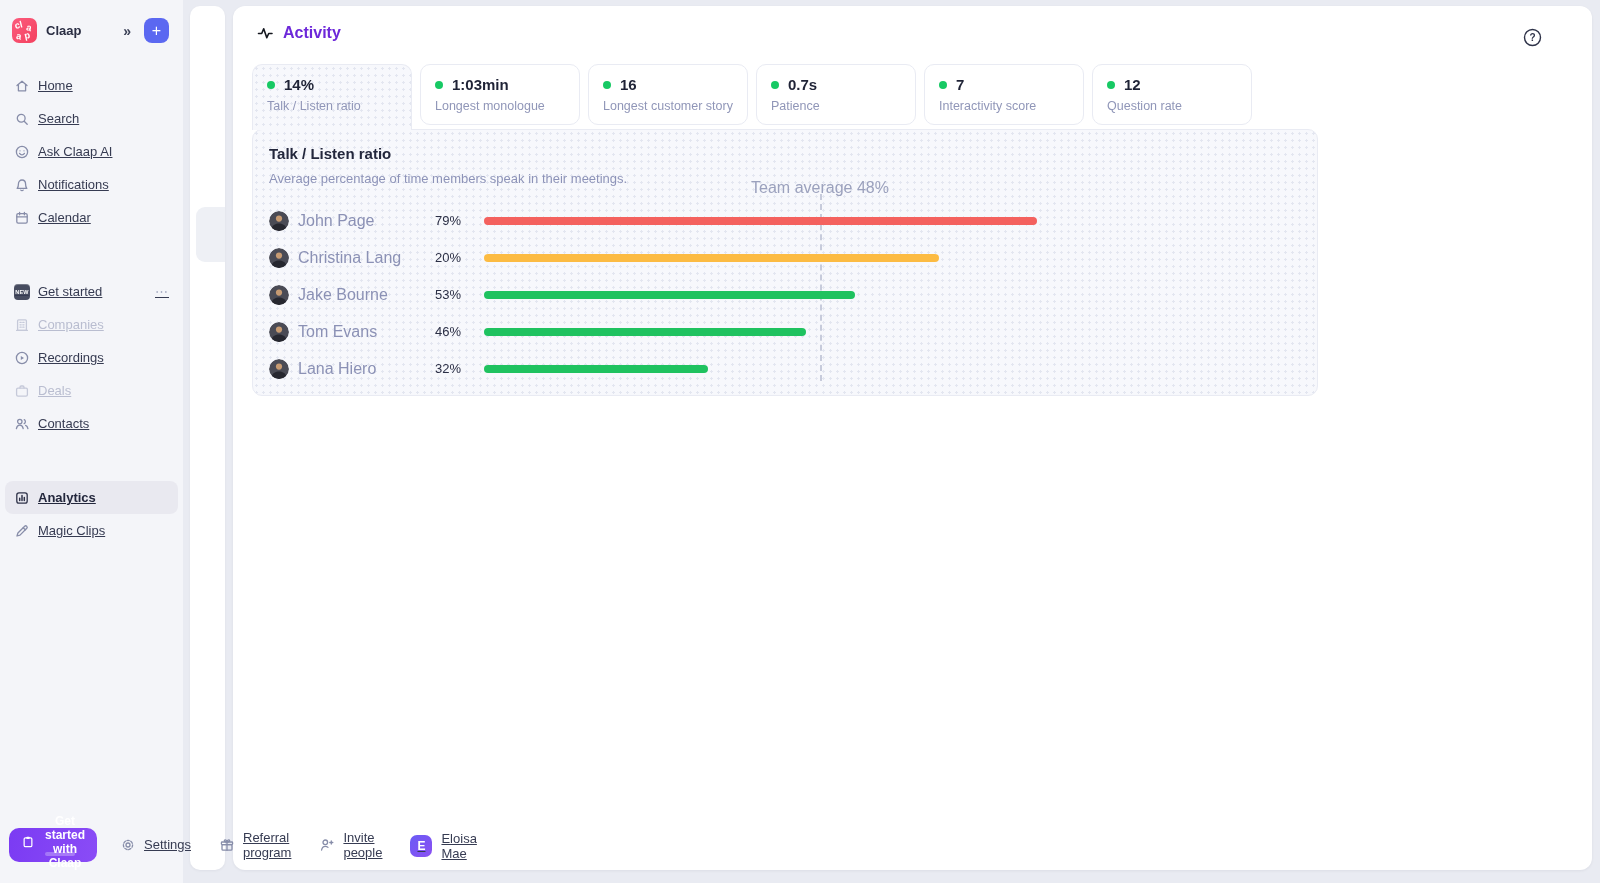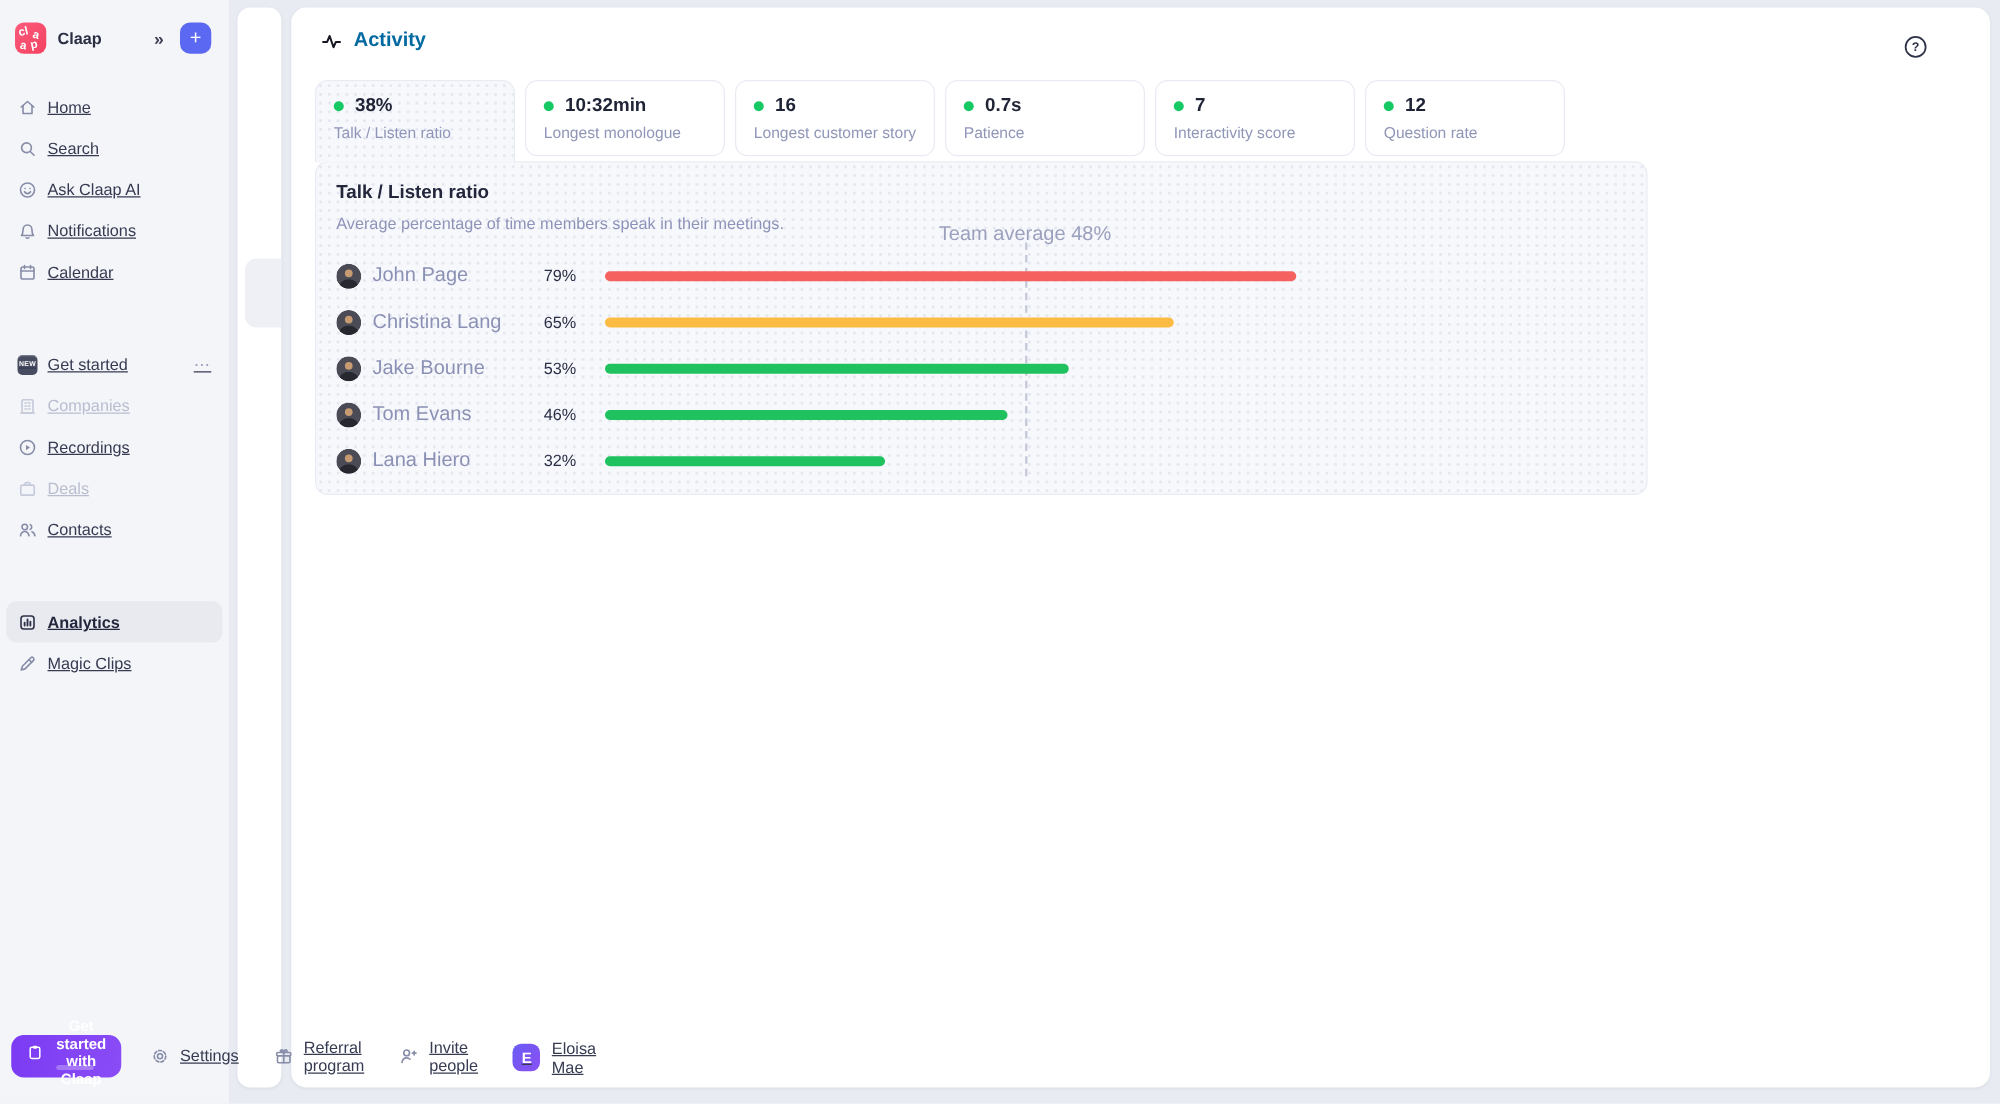--- a/index.html
+++ b/index.html
@@ -82,21 +82,21 @@
   }
 
   
   .main-card {
     position:absolute; left:233px; right:8px; top:6px; bottom:13px;
     background:#fff; border-radius:12px; z-index:2;
     box-shadow:0 1px 3px rgba(20,24,40,.06);
   }
   .card-header { display:flex; align-items:center; padding:17px 24px 0; height:37px; }
   .activity-ic { width:17px; height:17px; display:flex; color:#14171f; }
-  .card-title { font-size:16px; font-weight:700; color:#0369a1; margin-left:9px; }
+  .card-title { font-size:16px; font-weight:700; color:#6d28d9; margin-left:9px; }
   .help-btn {
     position:absolute; right:50px; top:22px; width:19px; height:19px;
     display:flex; align-items:center; justify-content:center; background:none; border:none; padding:0;
   }
 
   
   .metrics-row { display:flex; gap:8px; margin:21px 0 0 19px; align-items:flex-start; }
   .metric-card {
     width:160px; height:61px; border:1px solid #e9ebf3; border-radius:10px;
     padding:11px 0 0 14px; background:#fff; position:relative; cursor:default;
@@ -343,28 +343,28 @@
     <svg viewBox="0 0 19 19" width="19" height="19">
         <circle cx="9.5" cy="9.5" r="8" fill="none" stroke="#2f3349" stroke-width="1.4"></circle>
         <text x="9.5" y="13.2" text-anchor="middle" font-size="10" font-weight="700" fill="#2f3349" font-family="'Liberation Sans',sans-serif">?</text>
       </svg>
   </button>
 
   <div class="metrics-row">
     <div class="metric-card selected">
       <div class="metric-top">
           <span class="metric-dot"></span>
-          <span class="metric-value">38%</span>
+          <span class="metric-value">14%</span>
         </div>
       <div class="metric-label">Talk / Listen ratio</div>
     </div>
     <div class="metric-card">
       <div class="metric-top">
           <span class="metric-dot"></span>
-          <span class="metric-value">10:32min</span>
+          <span class="metric-value">1:03min</span>
         </div>
       <div class="metric-label">Longest monologue</div>
     </div>
     <div class="metric-card">
       <div class="metric-top">
           <span class="metric-dot"></span>
           <span class="metric-value">16</span>
         </div>
       <div class="metric-label">Longest customer story</div>
     </div>
@@ -413,21 +413,21 @@
         </div>
         <div class="chart-row">
           <span class="avatar">
             <svg viewBox="0 0 20 20" width="20" height="20">
               <circle cx="10" cy="10" r="10" fill="#4a4b55"></circle>
               <circle cx="10" cy="7.6" r="3.1" fill="#c79b72"></circle>
               <path d="M2.6 17.4c.9-3.5 4.1-4.9 7.4-4.9s6.5 1.4 7.4 4.9a10 10 0 0 1-14.8 0z" fill="#26272f"></path>
             </svg>
           </span>
           <span class="member-name">Christina Lang</span>
-          <span class="member-pct">65%</span>
+          <span class="member-pct">20%</span>
           <span class="bar-track">
             <span class="ratio-bar" style="width: 455px; background: rgb(252, 187, 66);"></span>
           </span>
         </div>
         <div class="chart-row">
           <span class="avatar">
             <svg viewBox="0 0 20 20" width="20" height="20">
               <circle cx="10" cy="10" r="10" fill="#4a4b55"></circle>
               <circle cx="10" cy="7.6" r="3.1" fill="#c79b72"></circle>
               <path d="M2.6 17.4c.9-3.5 4.1-4.9 7.4-4.9s6.5 1.4 7.4 4.9a10 10 0 0 1-14.8 0z" fill="#26272f"></path>

